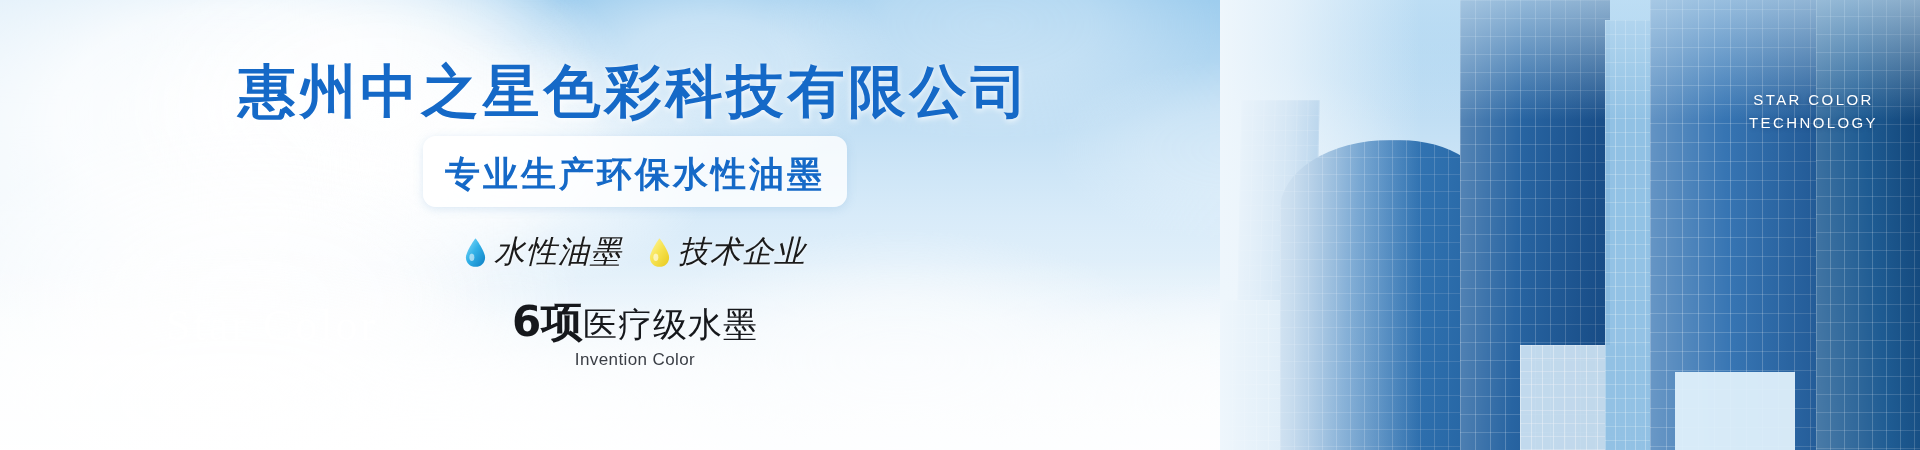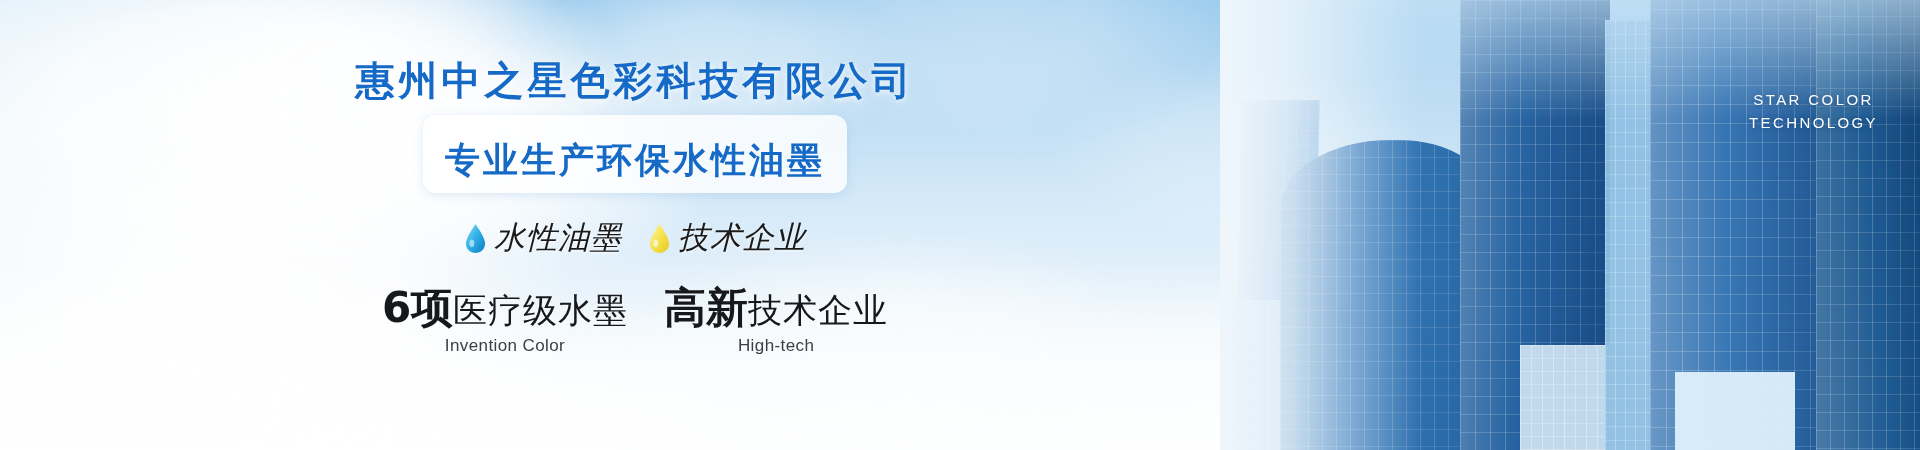--- a/index.html
+++ b/index.html
@@ -180,34 +180,34 @@
 
   
   .content {
     position:absolute; left:0; top:0; width:1270px; height:450px;
     display:flex; flex-direction:column; align-items:center;
     padding-top:58px;
   }
 
   .headline {
     font-family:"DejaVu Sans","Liberation Sans",sans-serif;
-    font-size:39px;
+    font-size:57px;
     font-weight:bold;
     letter-spacing:4px;
     color:#1569c7;
     text-shadow:0 2px 6px rgba(255,255,255,.85), 0 0 1px rgba(255,255,255,.9);
     white-space:nowrap;
     line-height:1.18;
   }
 
   .subpill {
     margin-top:11px;
     background:rgba(255,255,255,.80);
     border-radius:13px;
-    padding:22px 22px 9px;
+    padding:15px 22px 9px;
     font-family:"DejaVu Sans","Liberation Sans",sans-serif;
     font-size:35px;
     font-weight:bold;
     letter-spacing:3px;
     color:#1569c7;
     white-space:nowrap;
     box-shadow:0 2px 10px rgba(120,170,215,.25);
   }
 
   .features {
@@ -340,24 +340,17 @@
     <div class="badges">
 
       <div class="badge">
         <div class="badge-cn">
           <span class="badge-strong">6项</span>
             <span class="badge-rest">医疗级水墨</span>
         </div>
         <div class="badge-en">Invention Color</div>
       </div>
 
-      <div class="badge">
-        <div class="badge-cn">
-          <span class="badge-strong">高新</span>
-            <span class="badge-rest">技术企业</span>
-        </div>
-        <div class="badge-en">High-tech</div>
-      </div>
 
     </div>
 
   </div>
 </div>
 
 </body></html>

